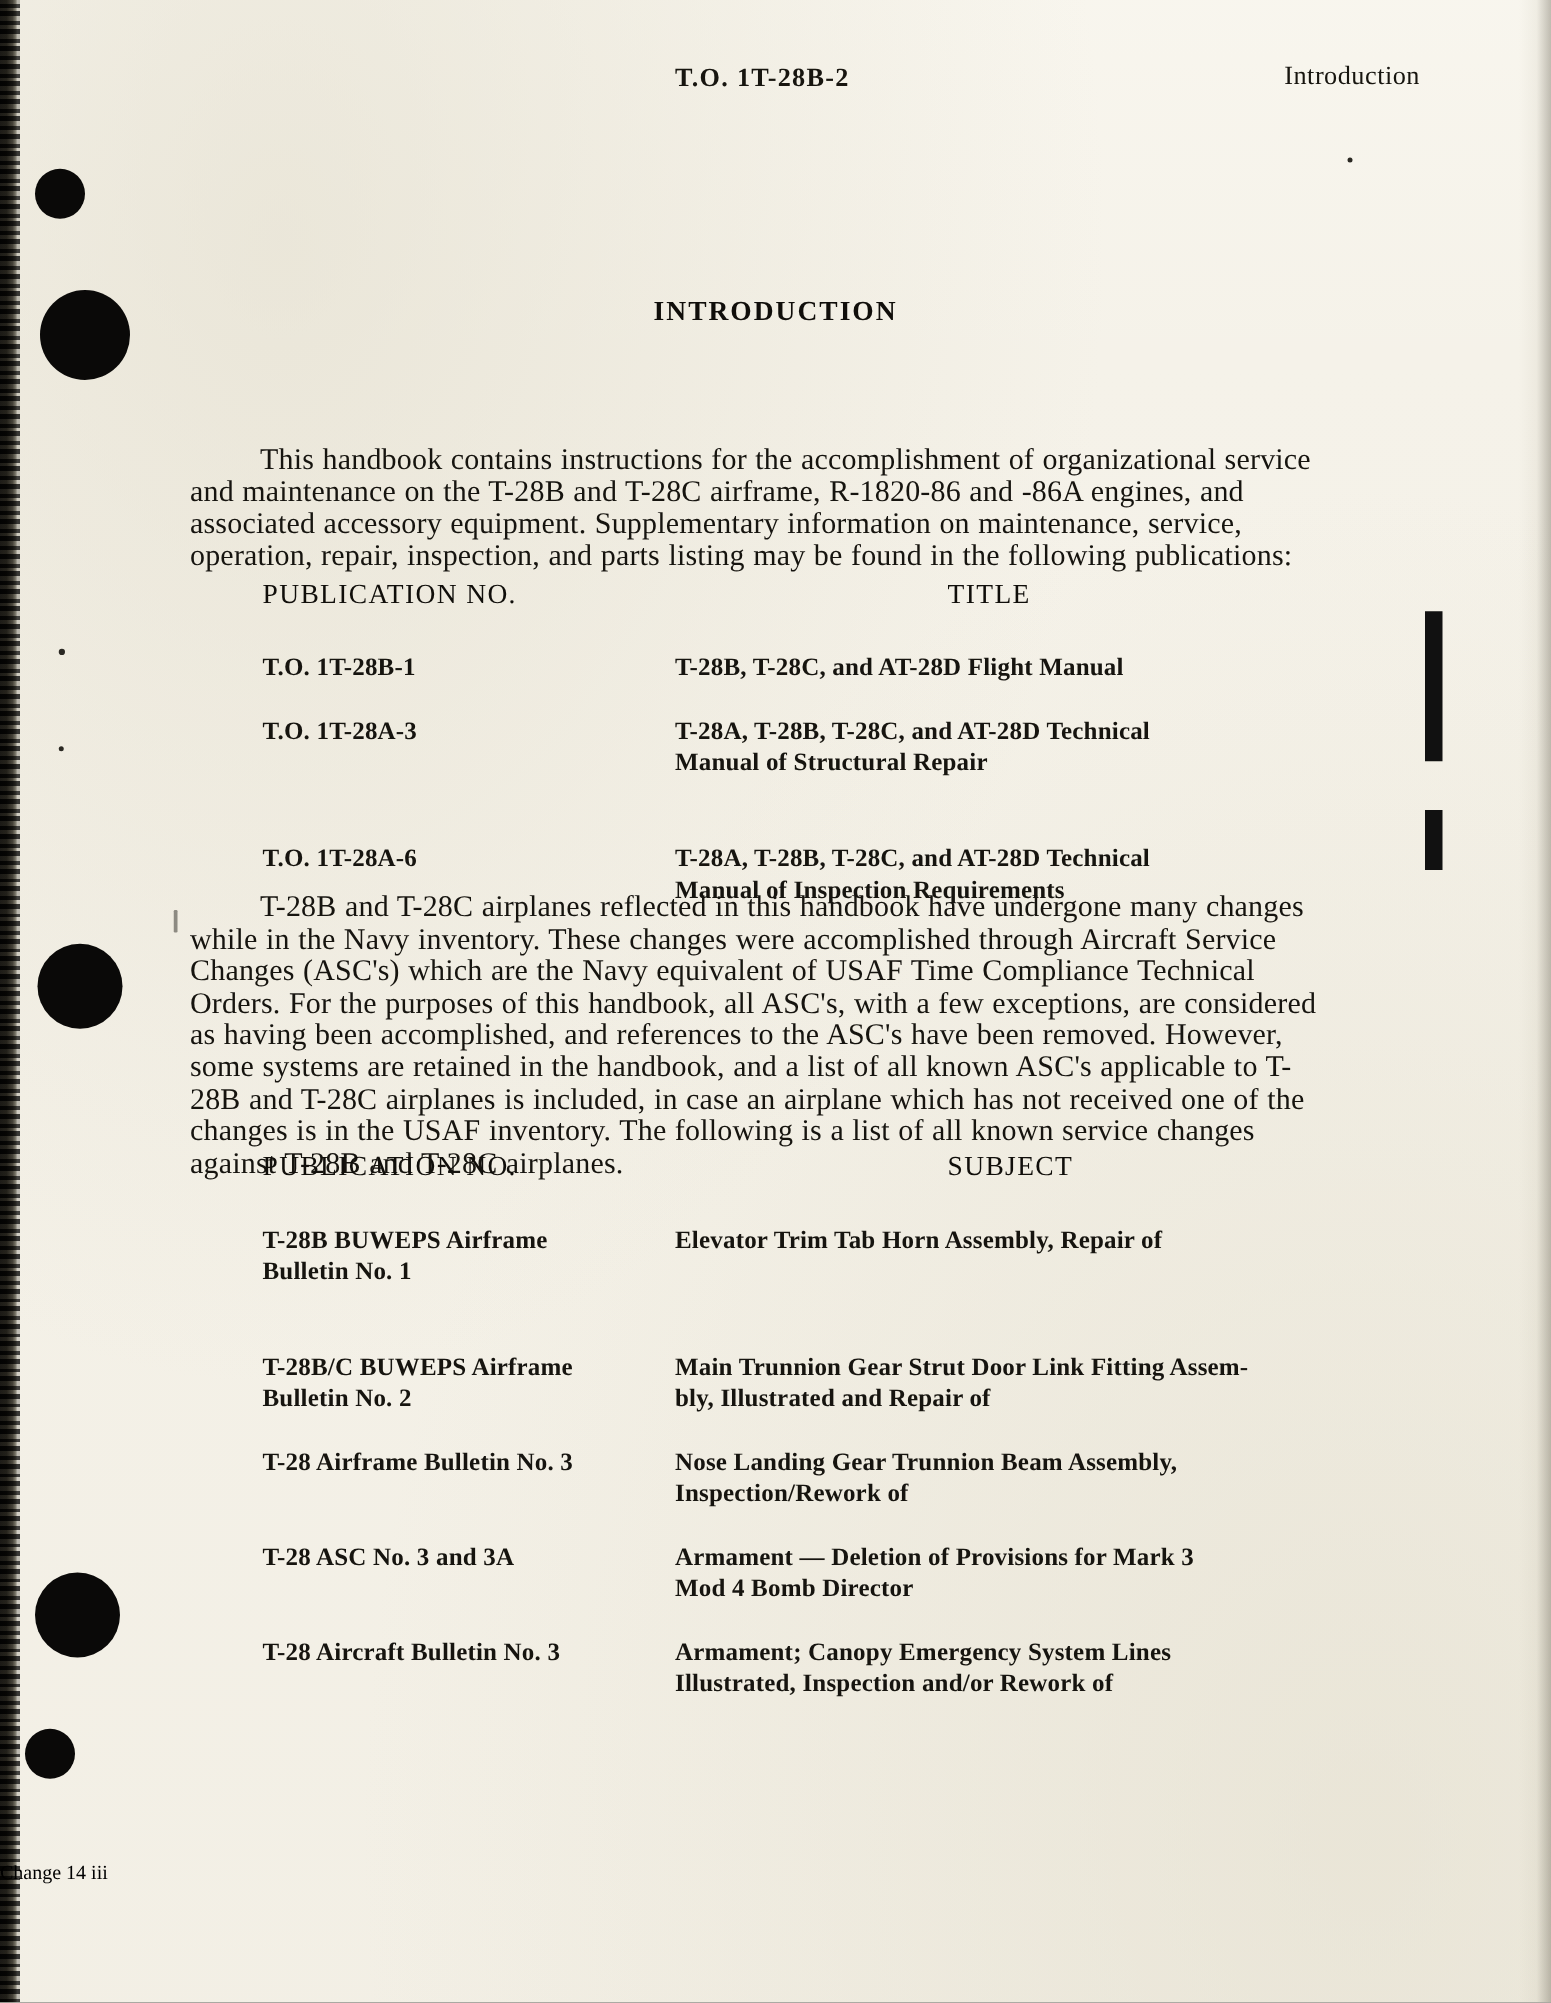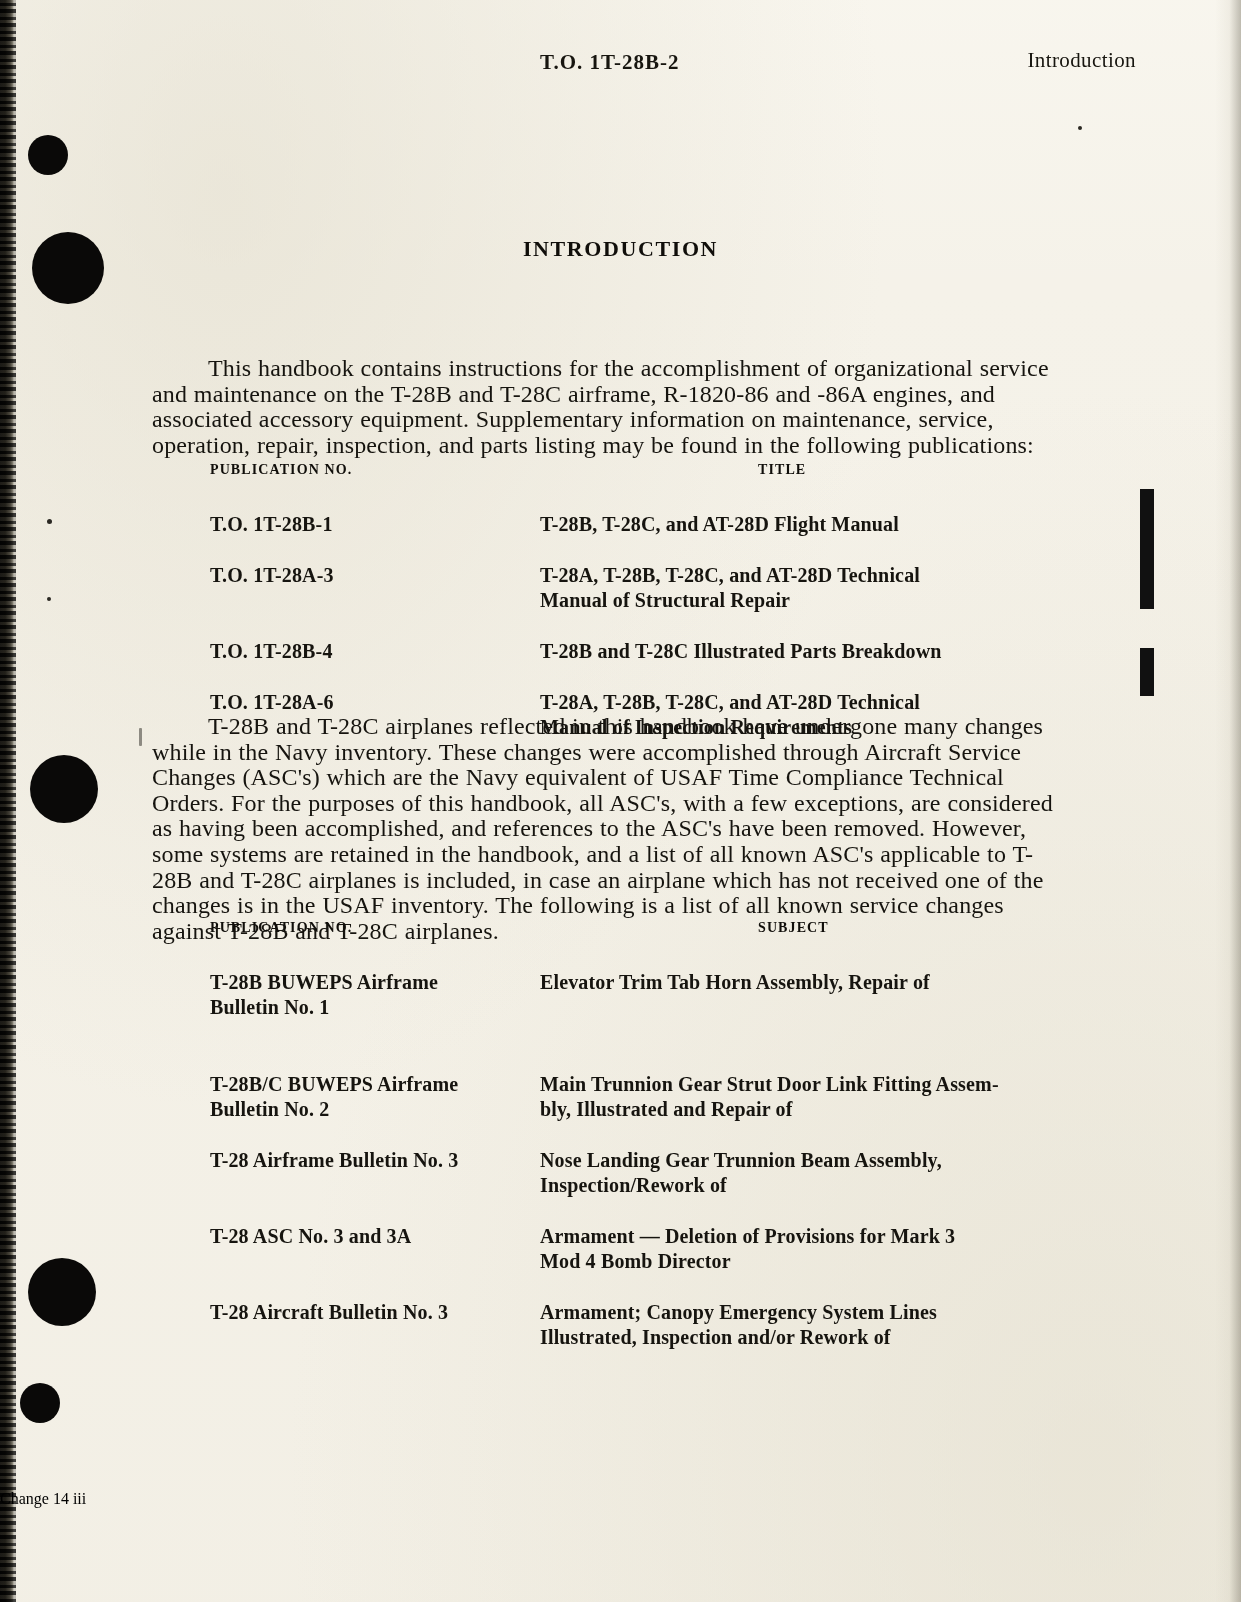--- a/index.html
+++ b/index.html
@@ -80,21 +80,21 @@
     line-height:25.6px;
     text-indent:56px;
     letter-spacing:.15px;
     word-spacing:.6px;
   }
   
   .tbl{width:908px;border-collapse:collapse;table-layout:fixed;}
   .tbl .c-left{width:330px;padding-left:58px;vertical-align:top;}
   .tbl .c-right{vertical-align:top;margin-left:24px;}
   .tbl th{
-    font-size:14px;font-weight:bold;letter-spacing:1.1px;
+    font-size:22px;font-weight:normal;letter-spacing:1.1px;
     padding:0;text-align:left;color:#100e0a;
   }
   .tbl th.c-right{text-align:left;padding-left:218px;}
   .tbl td{
     font-size:20px;line-height:25px;padding:0;color:#16140f;
     letter-spacing:.15px;
   }
   .tbl td.c-left{font-weight:bold;}
   .tbl td.c-right{font-weight:bold;}
   .tbl tr.spacer td{height:26px;line-height:26px;font-size:0;}
@@ -174,28 +174,20 @@
           <td class="c-right">
             <span class="cell-line">T-28A, T-28B, T-28C, and AT-28D Technical</span>
             <span class="cell-line">Manual of Structural Repair</span>
           </td>
         </tr>
         <tr class="spacer">
             <td class="c-left"></td>
             <td class="c-right"></td>
           </tr>
 
-        <tr>
-          <td class="c-left">
-            <span class="cell-line">T.O. 1T-28B-4</span>
-          </td>
-          <td class="c-right">
-            <span class="cell-line">T-28B and T-28C Illustrated Parts Breakdown</span>
-          </td>
-        </tr>
         <tr class="spacer">
             <td class="c-left"></td>
             <td class="c-right"></td>
           </tr>
 
         <tr>
           <td class="c-left">
             <span class="cell-line">T.O. 1T-28A-6</span>
           </td>
           <td class="c-right">

